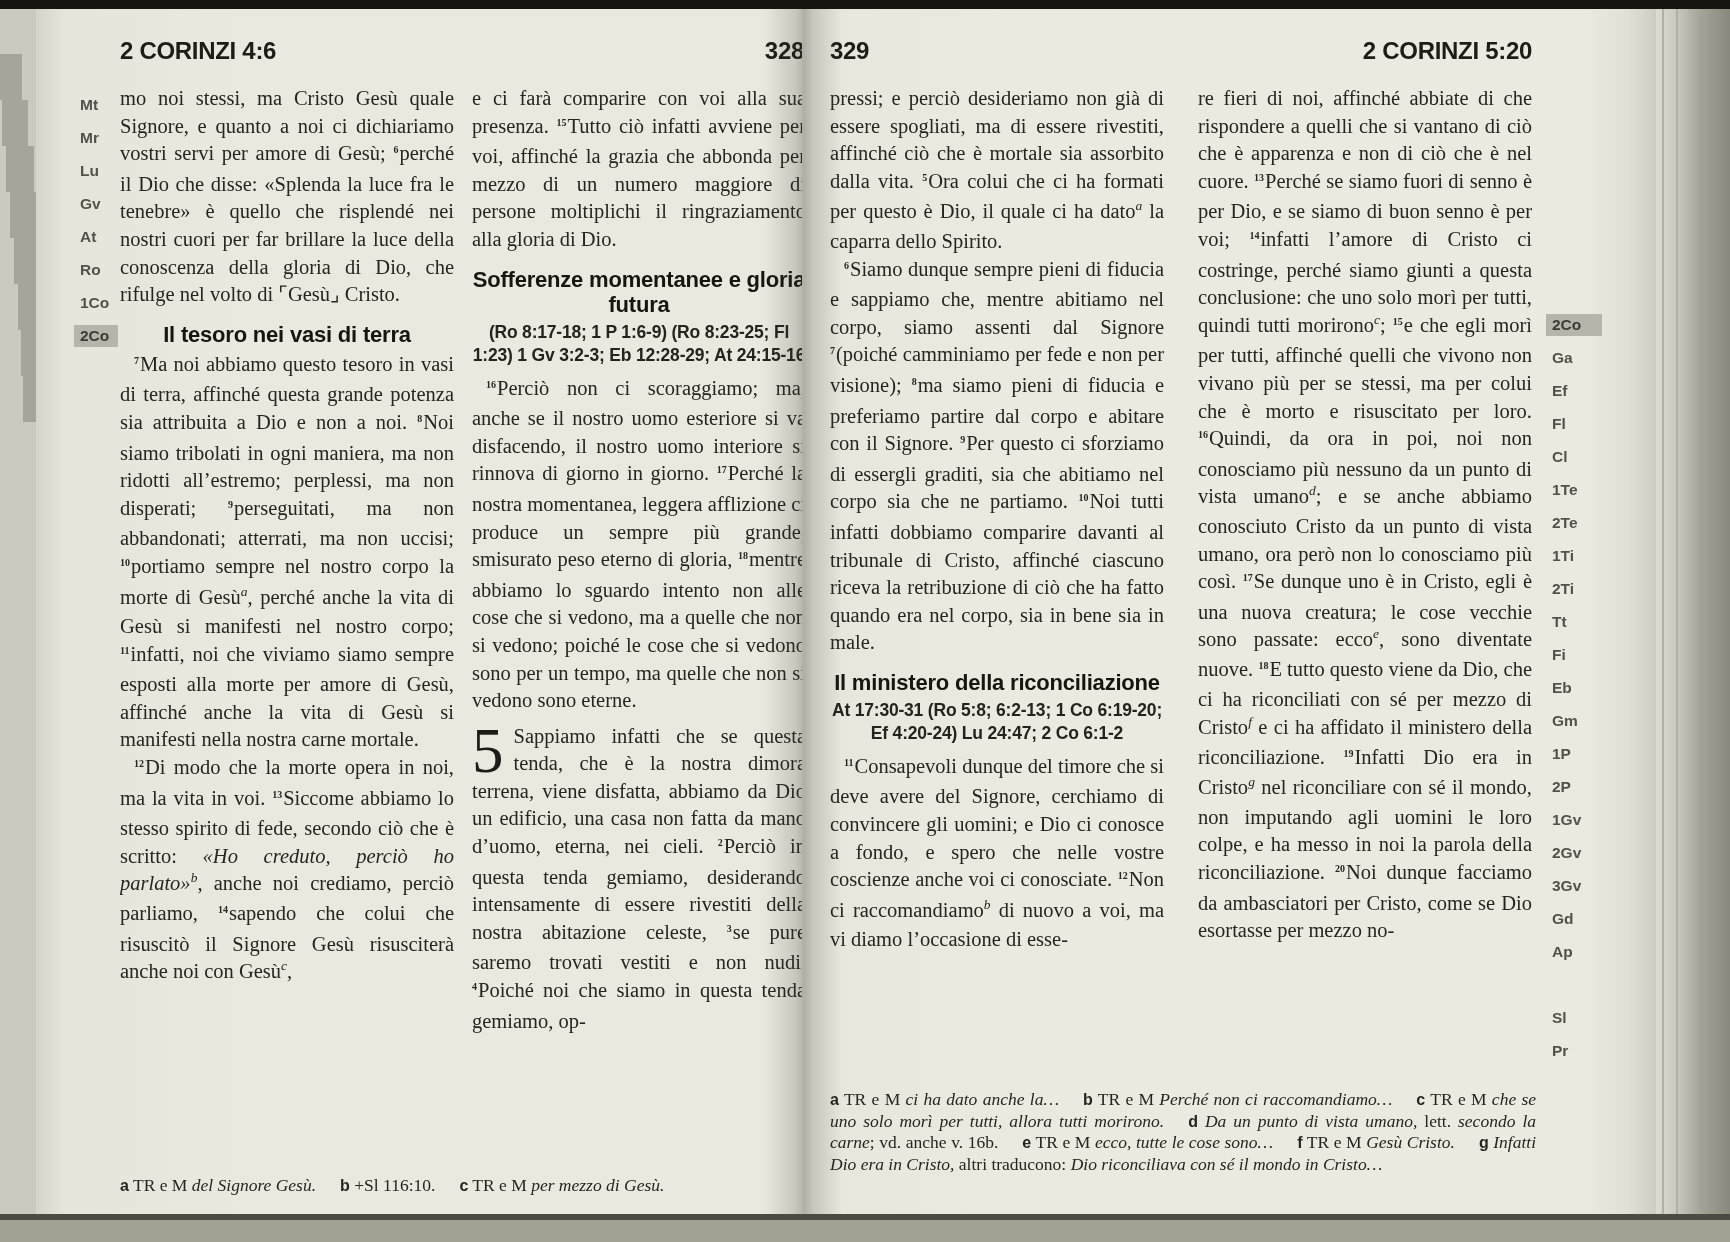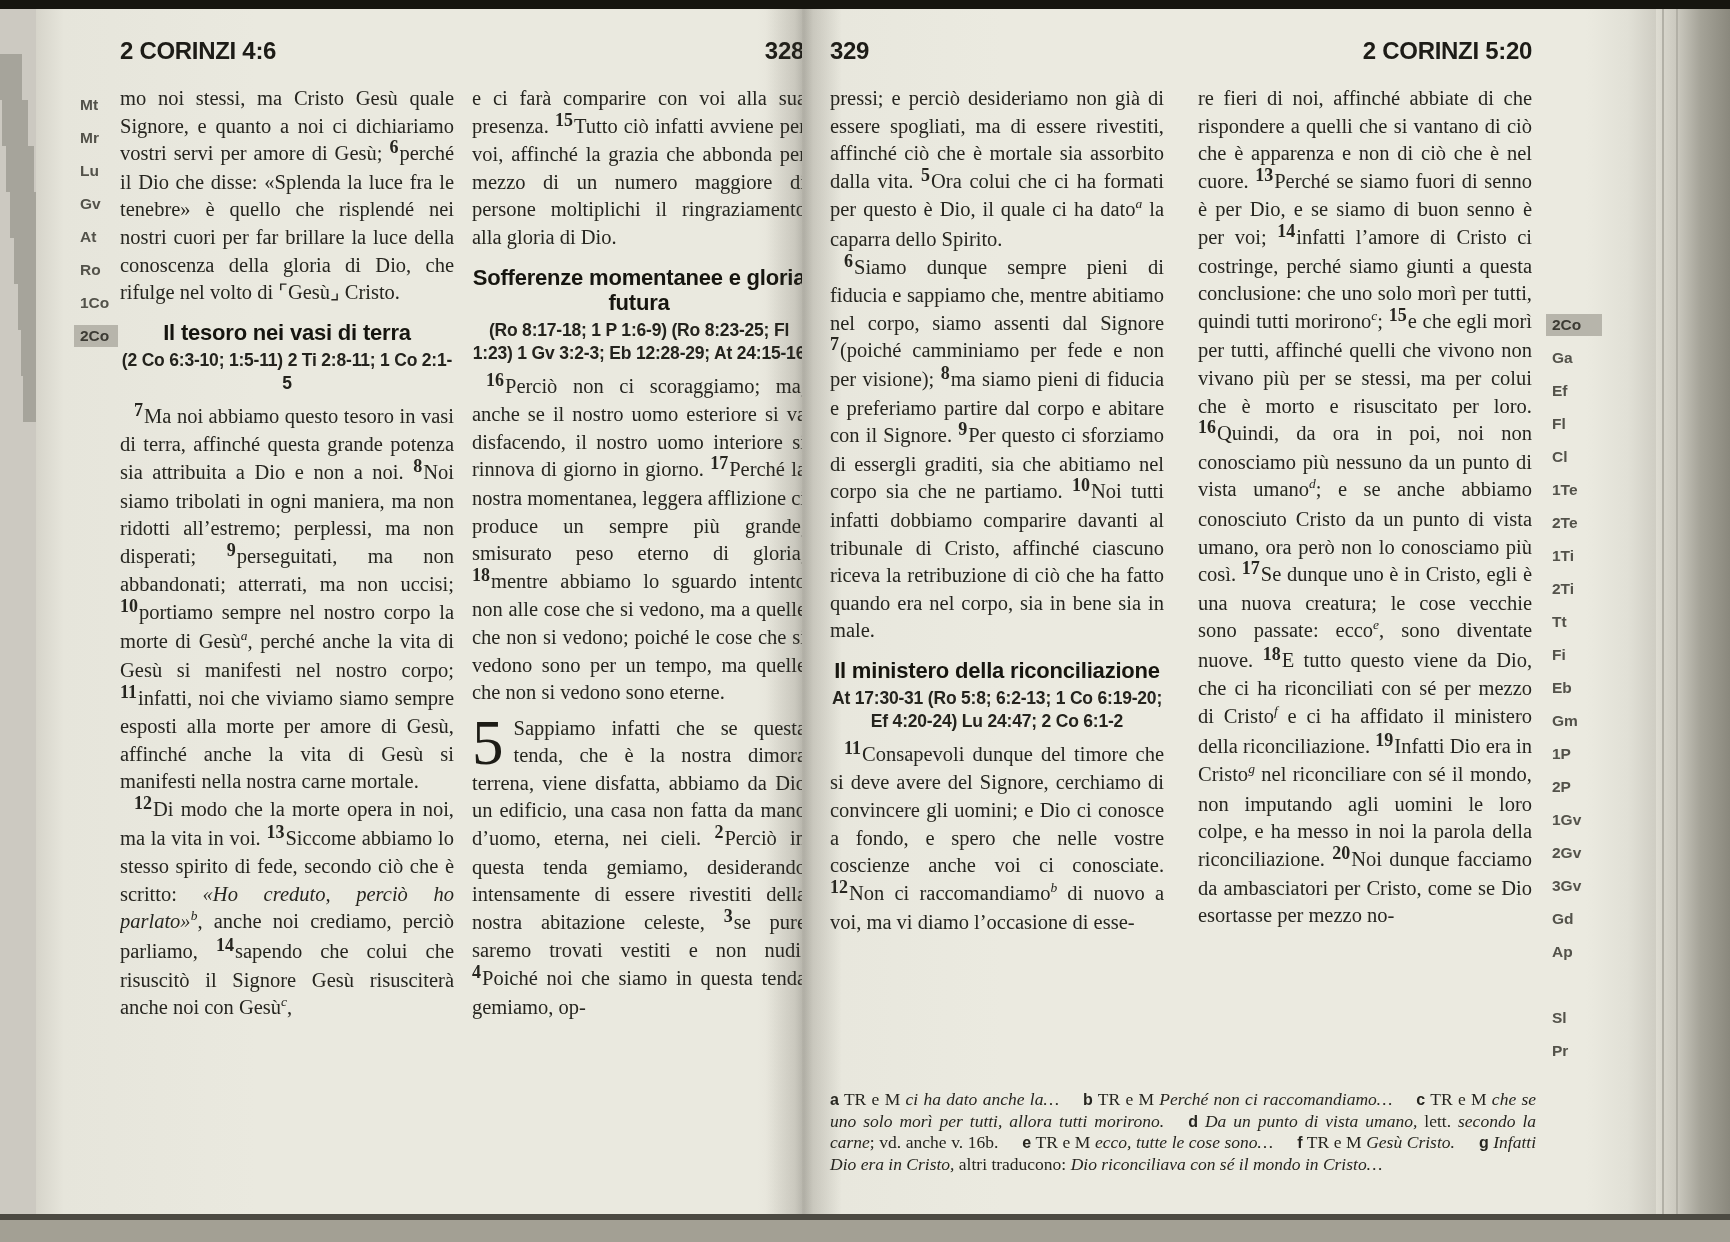--- a/index.html
+++ b/index.html
@@ -32,21 +32,21 @@
 
   .col { position:absolute; top:76px; width:334px; overflow:hidden; text-align:justify;
     font-size:20.5px; line-height:27.6px; color:#26251f; }
   .page-left .col { height:1076px; }
   .page-right .col { height:992px; }
   .col1 { left:84px; } .col2 { left:436px; }
   .col3 { left:28px; } .col4 { left:396px; }
 
   .body-p { text-align:justify; }
   .indent { text-indent:14px; }
-  .v  { font-weight:700; font-size:18px; position:relative; top:-7px; padding-right:1px; }
+  .v  { font-weight:700; font-size:10px; position:relative; top:-7px; padding-right:1px; }
   .nt { font-style:italic; font-size:13.5px; position:relative; top:-8px; }
   .it { font-style:italic; }
   .bl { font-family:"Liberation Sans", sans-serif; font-weight:700; font-size:16px; font-style:normal; }
   .gap { display:inline-block; width:24px; }
 
   h3.sec { font-family:"Liberation Sans", sans-serif; font-weight:700; font-size:22px; line-height:25px;
     text-align:center; color:#16150f; margin:13px 0 4px; letter-spacing:-0.2px; }
   .refs { font-family:"Liberation Sans", sans-serif; font-weight:700; font-size:17.5px; line-height:23px;
     text-align:center; color:#24231d; margin:0 0 8px; letter-spacing:-0.2px; }
 
@@ -85,35 +85,35 @@
 
   <div class="page page-left">
     <div class="hdr">
       <span>2 CORINZI 4:6</span>
       <span>328</span>
     </div>
 
     <div class="col col1">
       <p class="body-p">mo noi stessi, ma Cristo Gesù quale Signore, e quanto a noi ci dichiariamo vostri servi per amore di Gesù; <span class="v">6</span>perché il Dio che disse: «Splenda la luce fra le tenebre» è quello che risplendé nei nostri cuori per far brillare la luce della conoscenza della gloria di Dio, che rifulge nel volto di ⌜Gesù⌟ Cristo.</p>
       <h3 class="sec">Il tesoro nei vasi di terra</h3>
-      <div class="refs">(2 Co 6:3-10; 1:5-11) 2 Ti 2:8-11; 1 Co 2:1-5</div>
       <p class="body-p indent"><span class="v">7</span>Ma noi abbiamo questo tesoro in vasi di terra, affinché questa grande potenza sia attribuita a Dio e non a noi. <span class="v">8</span>Noi siamo tribolati in ogni maniera, ma non ridotti all’estremo; perplessi, ma non disperati; <span class="v">9</span>perseguitati, ma non abbandonati; atterrati, ma non uccisi; <span class="v">10</span>portiamo sempre nel nostro corpo la morte di Gesù<span class="nt">a</span>, perché anche la vita di Gesù si manifesti nel nostro corpo; <span class="v">11</span>infatti, noi che viviamo siamo sempre esposti alla morte per amore di Gesù, affinché anche la vita di Gesù si manifesti nella nostra carne mortale.</p>
       <p class="body-p indent"><span class="v">12</span>Di modo che la morte opera in noi, ma la vita in voi. <span class="v">13</span>Siccome abbiamo lo stesso spirito di fede, secondo ciò che è scritto: <span class="it">«Ho creduto, perciò ho parlato»</span><span class="nt">b</span>, anche noi crediamo, perciò parliamo, <span class="v">14</span>sapendo che colui che risuscitò il Signore Gesù risusciterà anche noi con Gesù<span class="nt">c</span>,</p>
     </div>
 
     <div class="col col2">
       <p class="body-p">e ci farà comparire con voi alla sua presenza. <span class="v">15</span>Tutto ciò infatti avviene per voi, affinché la grazia che abbonda per mezzo di un numero maggiore di persone moltiplichi il ringraziamento alla gloria di Dio.</p>
       <h3 class="sec">Sofferenze momentanee e gloria futura</h3>
       <div class="refs">(Ro 8:17-18; 1 P 1:6-9) (Ro 8:23-25; Fl 1:23) 1 Gv 3:2-3; Eb 12:28-29; At 24:15-16</div>
       <p class="body-p indent"><span class="v">16</span>Perciò non ci scoraggiamo; ma, anche se il nostro uomo esteriore si va disfacendo, il nostro uomo interiore si rinnova di giorno in giorno. <span class="v">17</span>Perché la nostra momentanea, leggera afflizione ci produce un sempre più grande, smisurato peso eterno di gloria, <span class="v">18</span>mentre abbiamo lo sguardo intento non alle cose che si vedono, ma a quelle che non si vedono; poiché le cose che si vedono sono per un tempo, ma quelle che non si vedono sono eterne.</p>
       <p class="body-p chap-p">
         <span class="dropcap">5</span><span>Sappiamo infatti che se questa tenda, che è la nostra dimora terrena, viene disfatta, abbiamo da Dio un edificio, una casa non fatta da mano d’uomo, eterna, nei cieli. <span class="v">2</span>Perciò in questa tenda gemiamo, desiderando intensamente di essere rivestiti della nostra abitazione celeste, <span class="v">3</span>se pure saremo trovati vestiti e non nudi. <span class="v">4</span>Poiché noi che siamo in questa tenda gemiamo, op-</span>
       </p>
     </div>
 
+    <div class="footnotes fn-left"><span class="bl">a</span> TR e M <span class="it">del Signore Gesù.</span><span class="gap"></span><span class="bl">b</span> +Sl 116:10.<span class="gap"></span><span class="bl">c</span> TR e M <span class="it">per mezzo di Gesù.</span></div>
   </div>
 
   <div class="page page-right">
     <div class="hdr">
       <span>329</span>
       <span>2 CORINZI 5:20</span>
     </div>
 
     <div class="col col3">
       <p class="body-p">pressi; e perciò desideriamo non già di essere spogliati, ma di essere rivestiti, affinché ciò che è mortale sia assorbito dalla vita. <span class="v">5</span>Ora colui che ci ha formati per questo è Dio, il quale ci ha dato<span class="nt">a</span> la caparra dello Spirito.</p>

